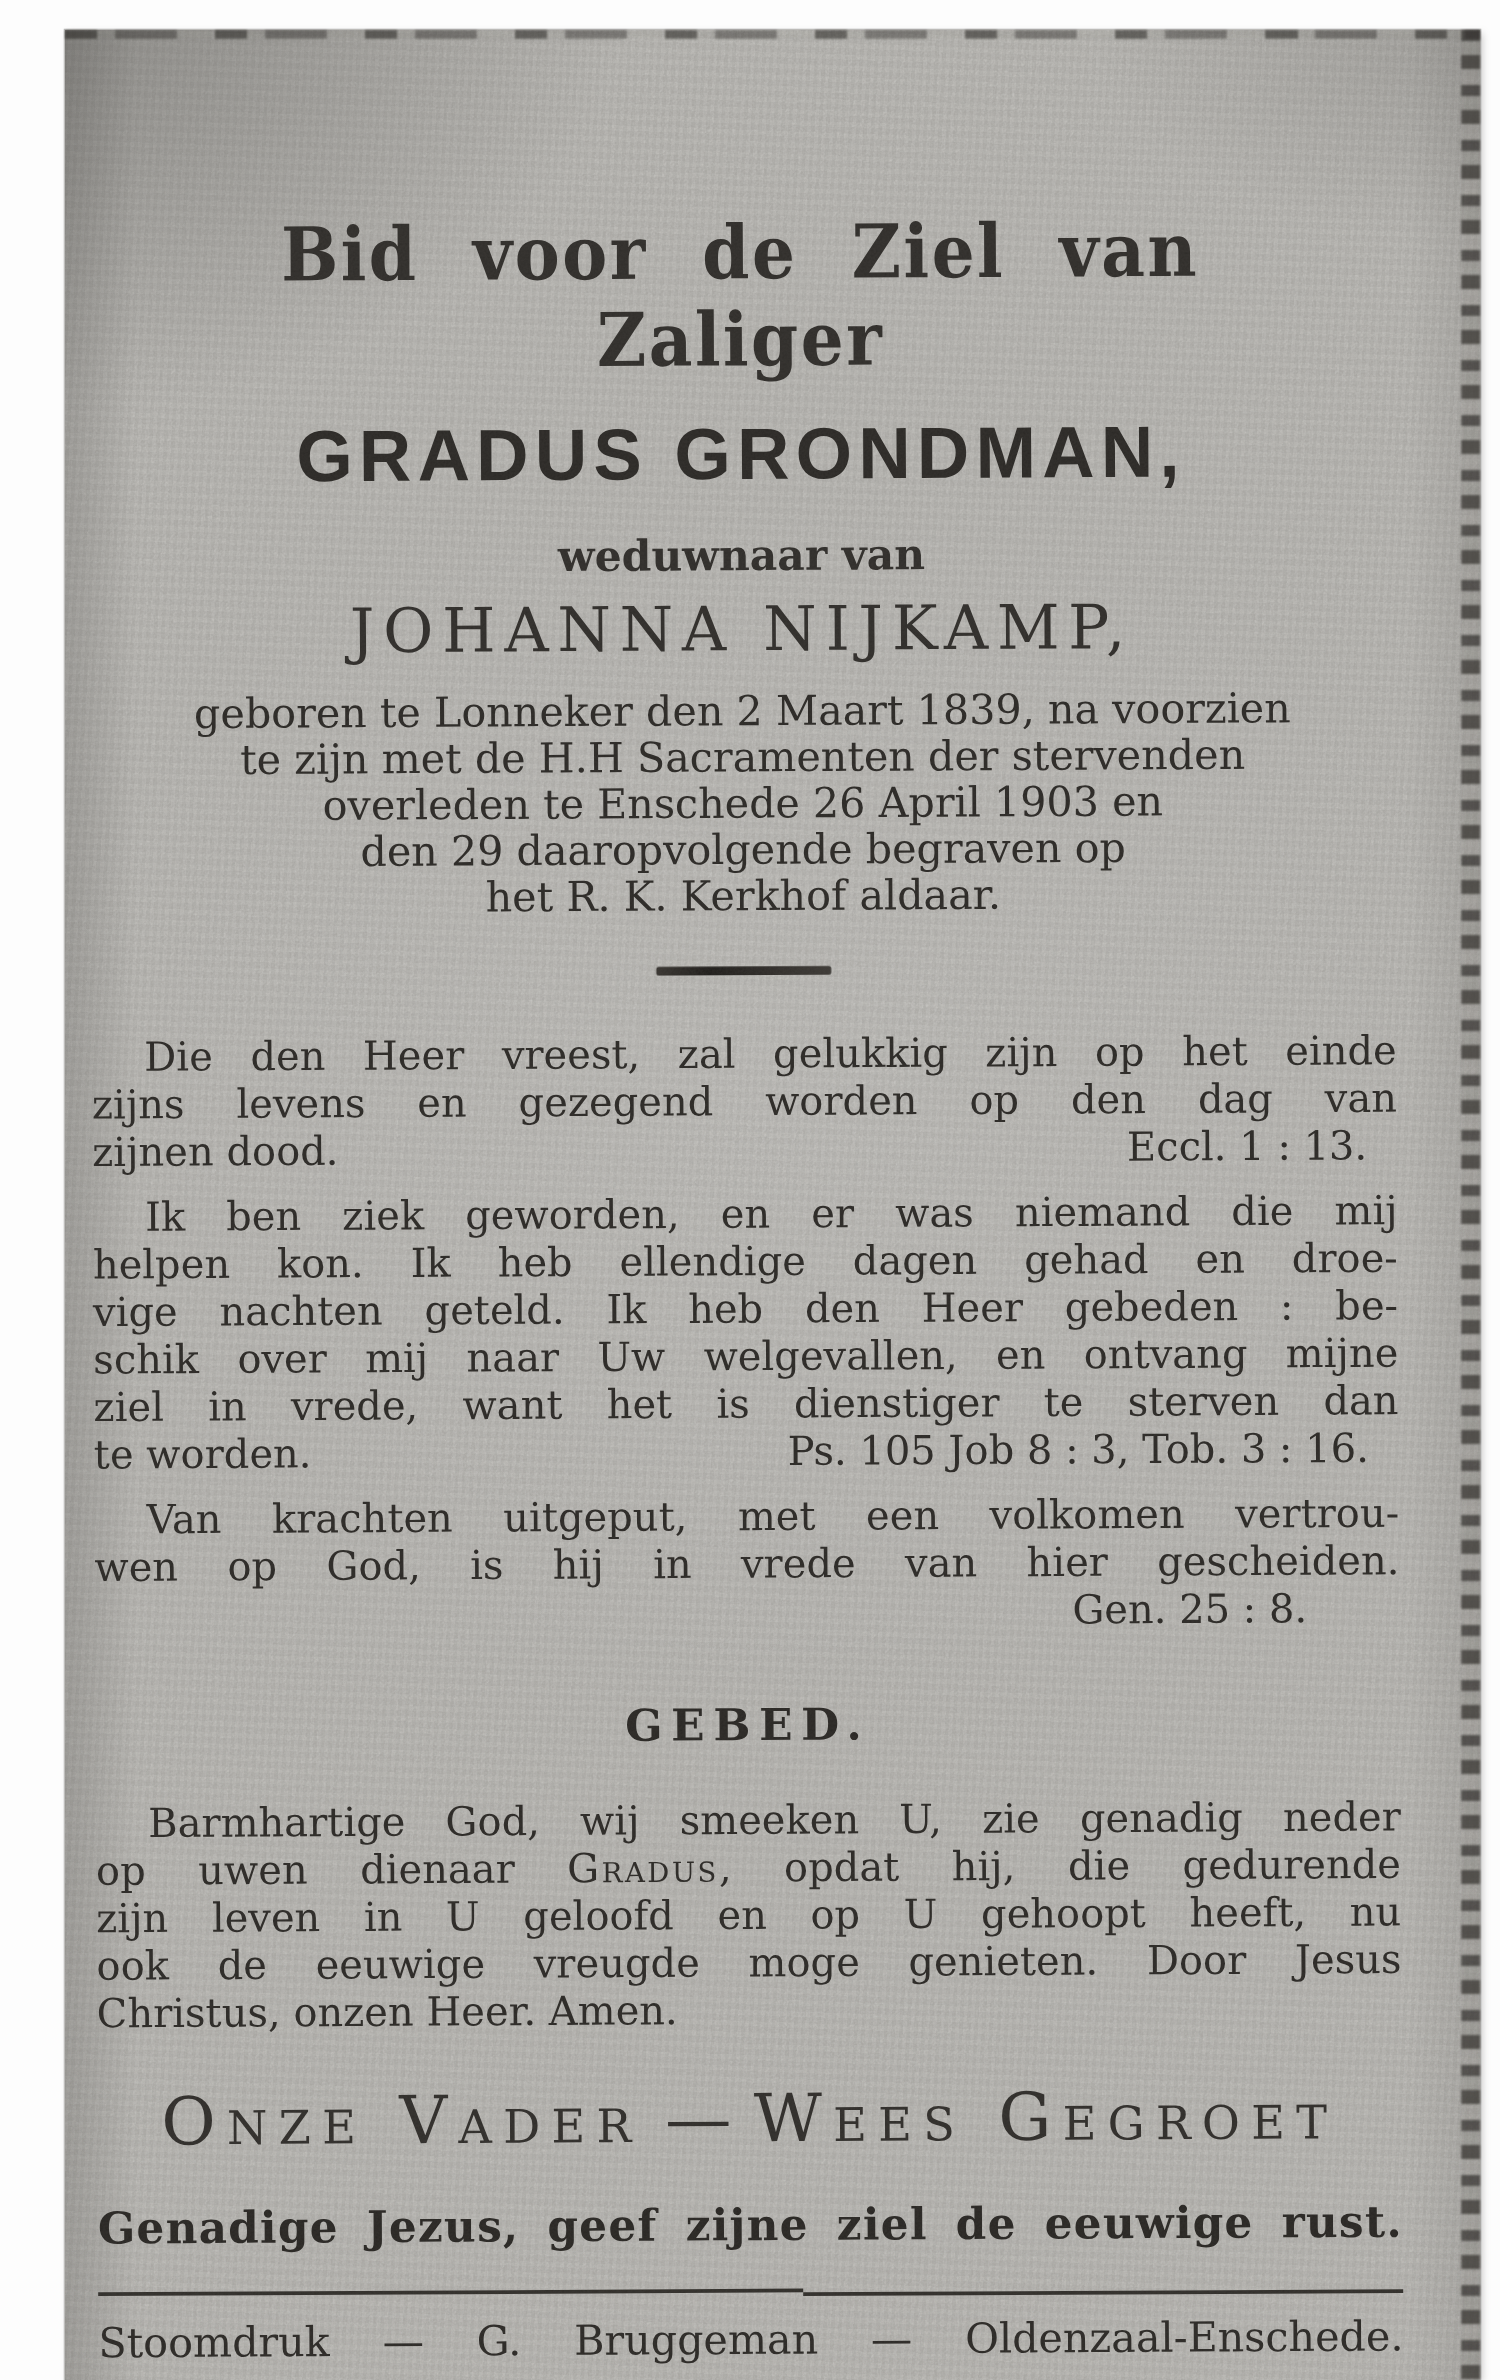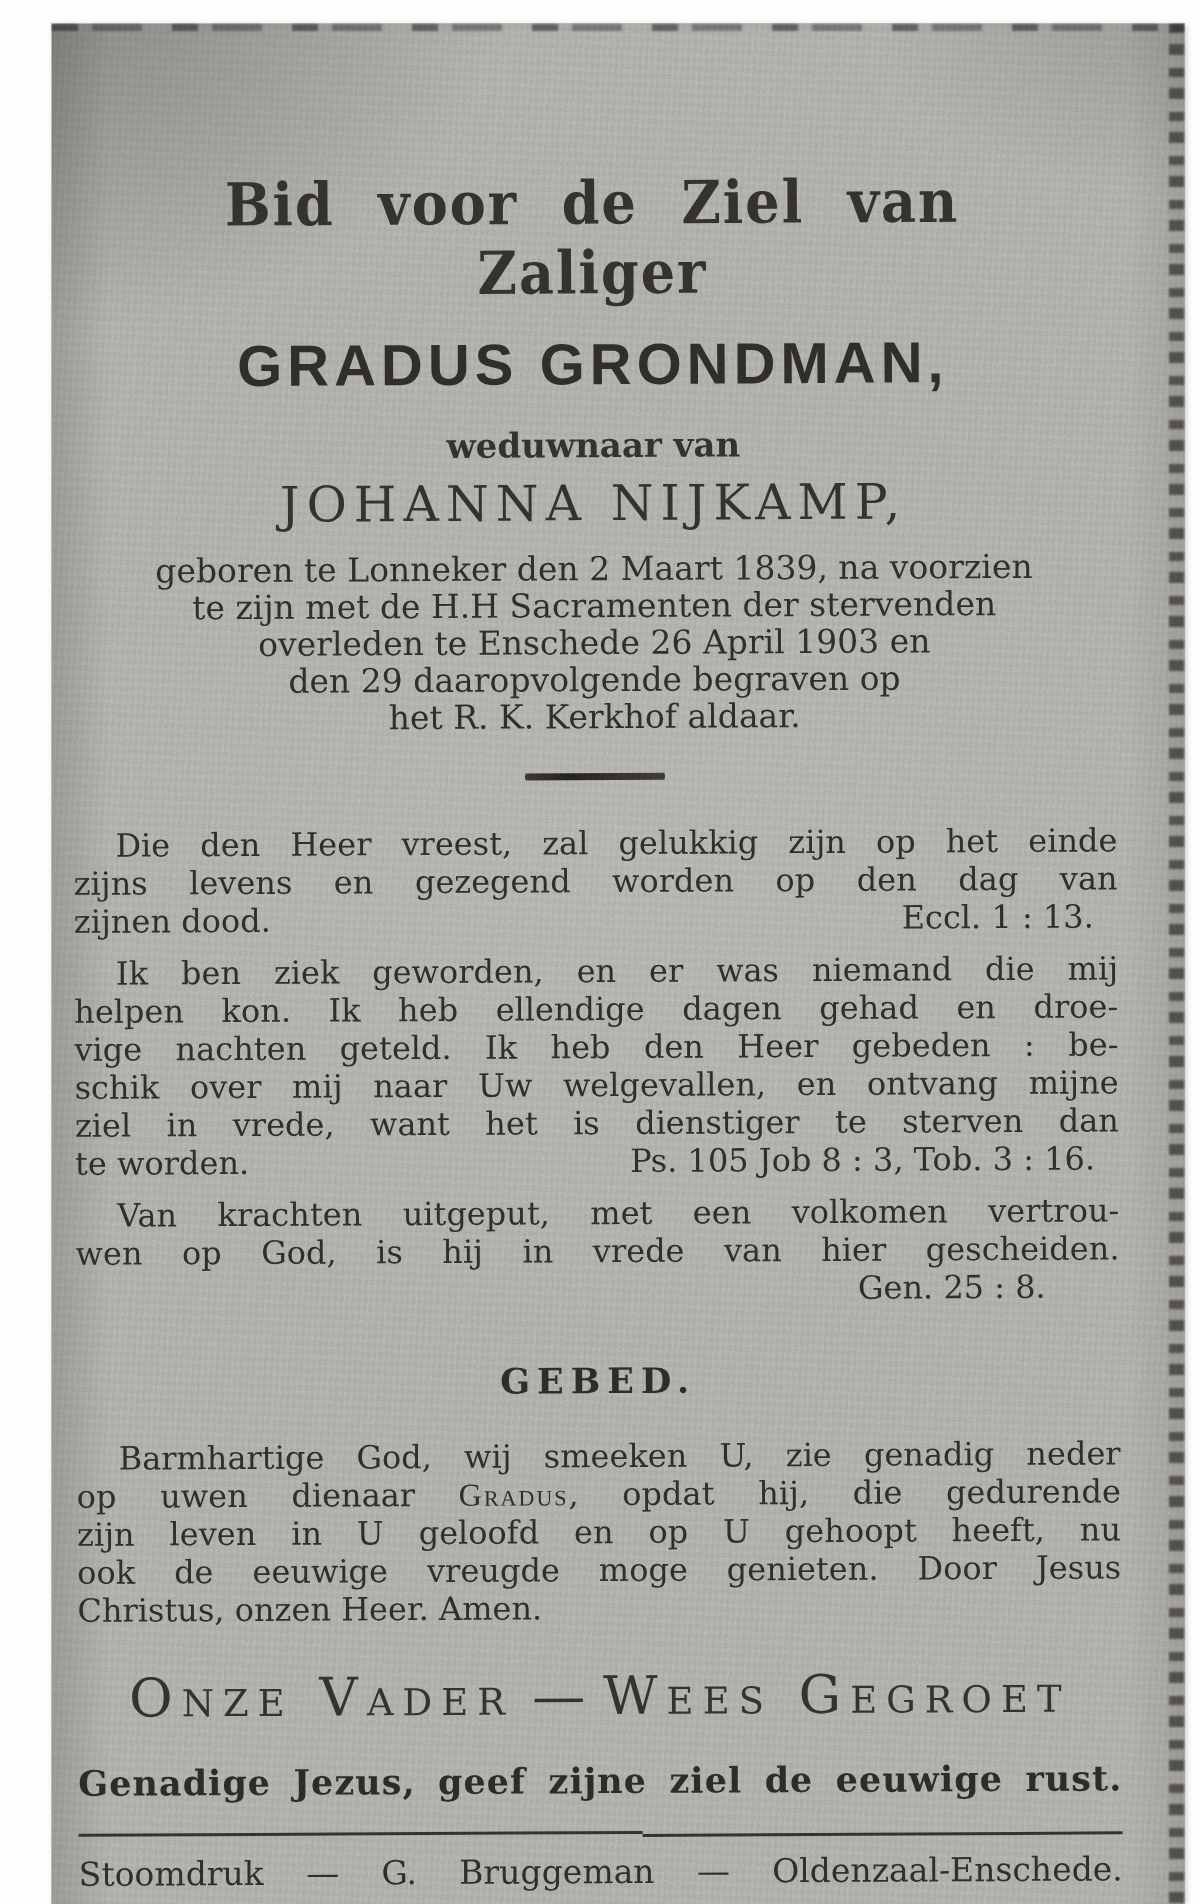--- a/index.html
+++ b/index.html
@@ -100,21 +100,21 @@
   .ref-right { text-align: right; padding-right: 74px; }
 
   .gebed {
     margin-top: 52px;
     text-align: center;
     font-size: 35px;
     font-weight: 600;
     letter-spacing: 7px;
   }
   .prayer { margin-top: 36px; font-size: 32px; line-height: 38px; color: #262421; }
-  .sc-name { font-variant: small-caps; letter-spacing: 2px; font-family: Liberation Serif, serif; }
+  .sc-name { font-variant: small-caps; letter-spacing: 2px; }
 
   .invocation {
     margin-top: 38px;
     text-align: center;
     font-variant: small-caps;
     font-size: 53px;
     letter-spacing: 9px;
     color: #2b2926;
     white-space: nowrap;
   }

